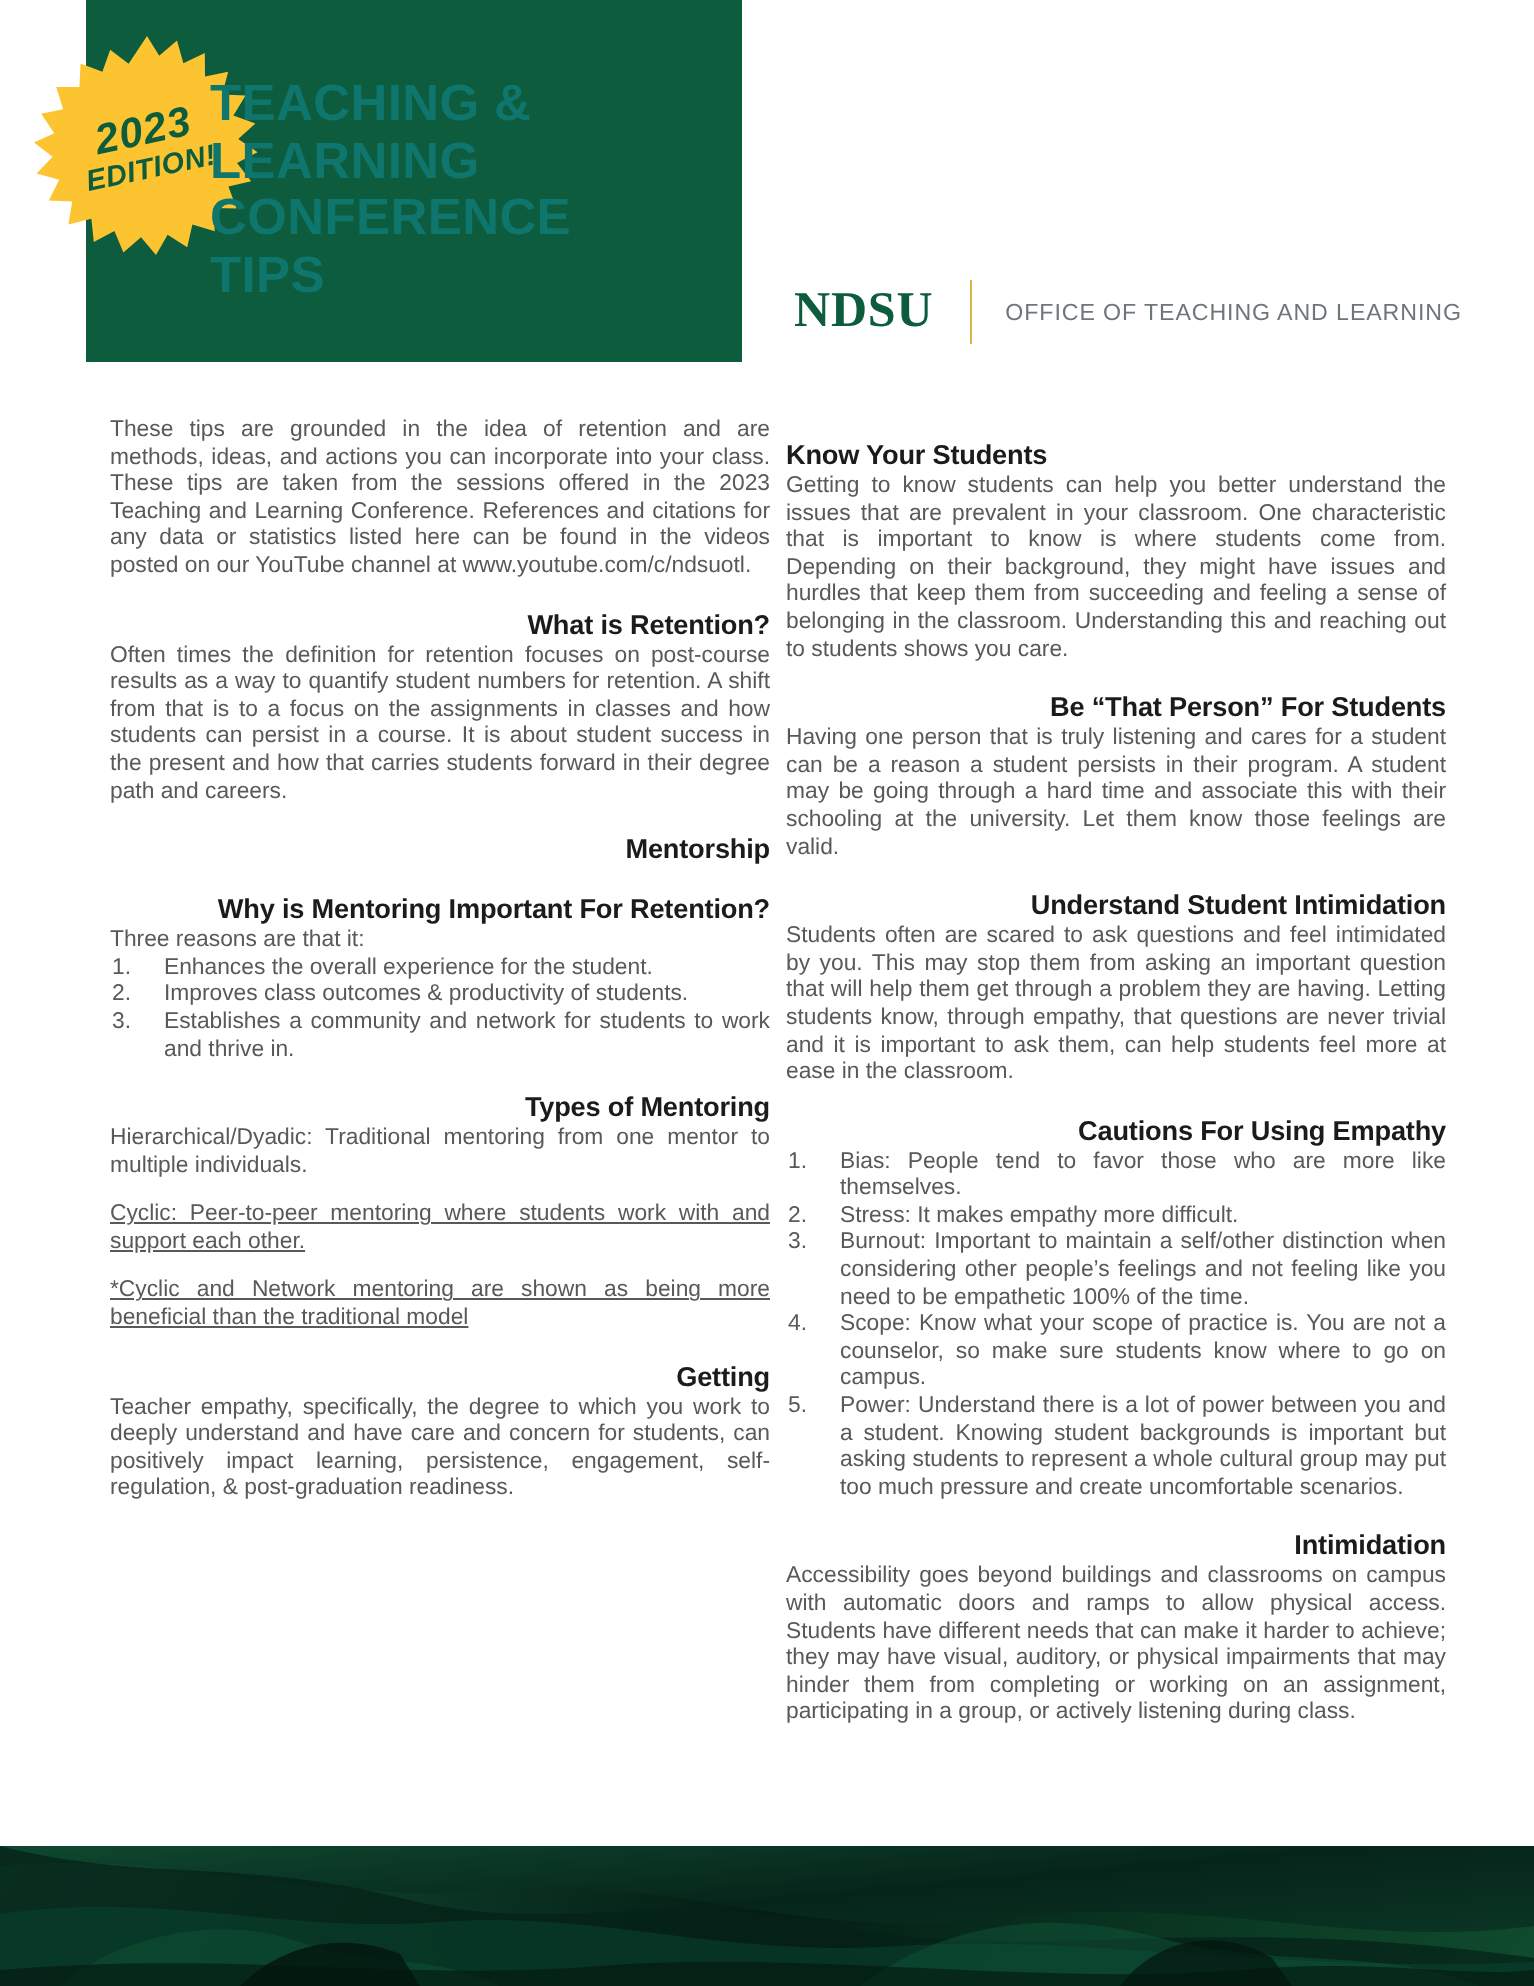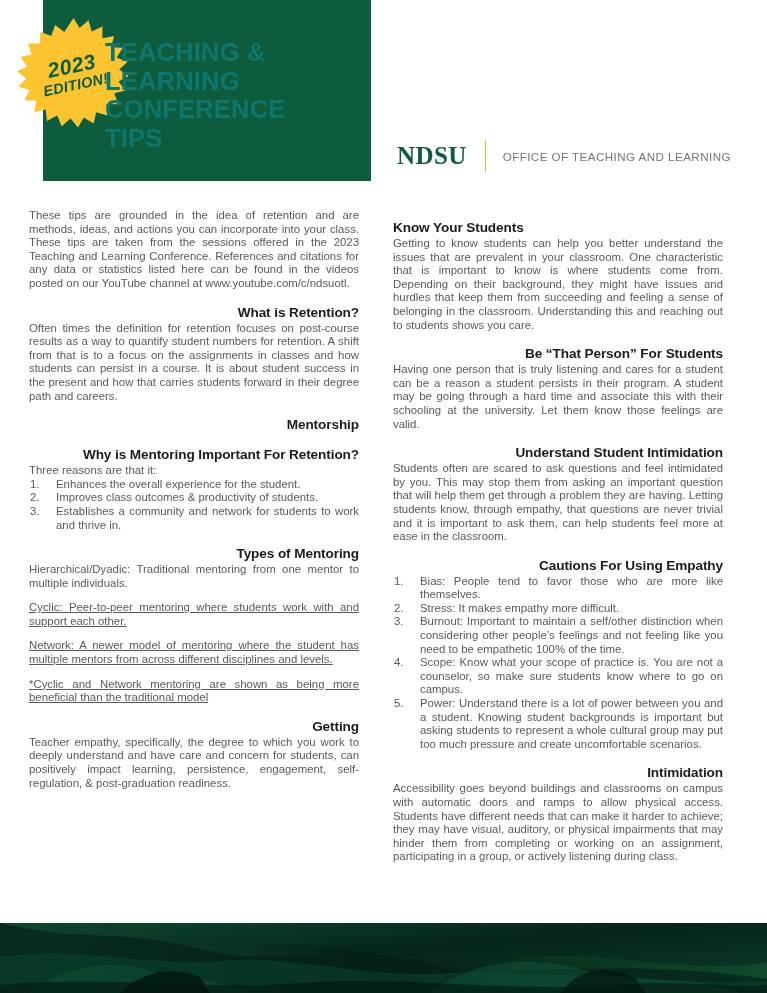--- a/index.html
+++ b/index.html
@@ -111,21 +111,21 @@
   }
 
   
   .col {
     position: absolute;
     width: 330px;
     color: #58595b;
     font-size: 11.4px;
     line-height: 13.6px;
   }
-  .col-left  { left: 29px;  top: 209px; }
+  .col-left  { left: 55px;  top: 209px; }
   .col-right { left: 393px; top: 220px; }
 
   .sec-head {
     font-weight: bold;
     font-size: 13.6px;
     line-height: 16px;
     color: #1b1b1b;
     margin: 0 0 1px 0;
     letter-spacing: -0.1px;
   }
@@ -219,21 +219,20 @@
   <p class="lead">Three reasons are that it:</p>
   <ol class="numlist">
     <li>Enhances the overall experience for the student.</li>
     <li>Improves class outcomes &amp; productivity of students.</li>
     <li>Establishes a community and network for students to work and thrive in.</li>
   </ol>
 
   <h2 class="sec-head spaced">Types of Mentoring</h2>
   <p class="body">Hierarchical/Dyadic: Traditional mentoring from one mentor to multiple individuals.</p>
   <p class="body">Cyclic: Peer-to-peer mentoring where students work with and support each other.</p>
-  <p class="body">Network: A newer model of mentoring where the student has multiple mentors from across different disciplines and levels.</p>
   <p class="body">*Cyclic and Network mentoring are shown as being more beneficial than the traditional model</p>
 
   <h2 class="sec-head spaced">Getting</h2>
   <p class="body">Teacher empathy, specifically, the degree to which you work to deeply understand and have care and concern for students, can positively impact learning, persistence, engagement, self-regulation, &amp; post-graduation readiness.</p>
 </div>
 
 <div class="col col-right">
 
   <h2 class="sec-head">Know Your Students</h2>
   <p class="body">Getting to know students can help you better understand the issues that are prevalent in your classroom. One characteristic that is important to know is where students come from. Depending on their background, they might have issues and hurdles that keep them from succeeding and feeling a sense of belonging in the classroom. Understanding this and reaching out to students shows you care.</p>

